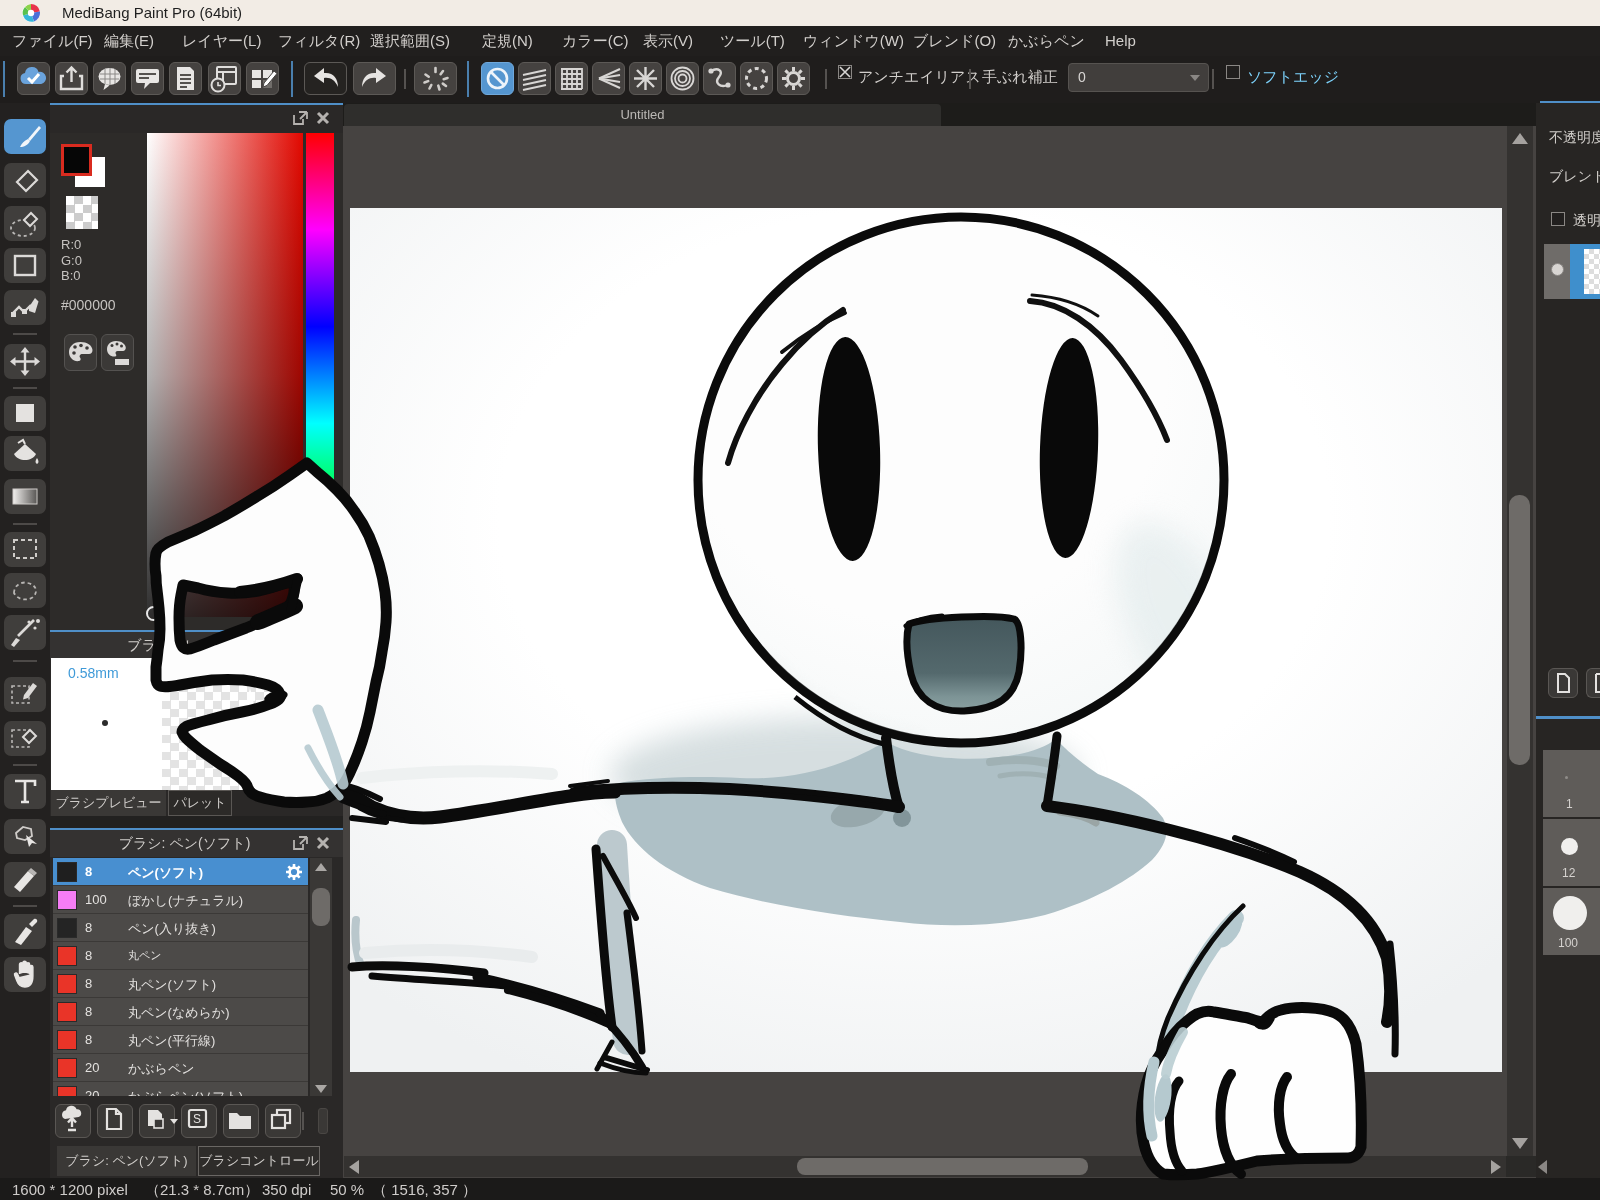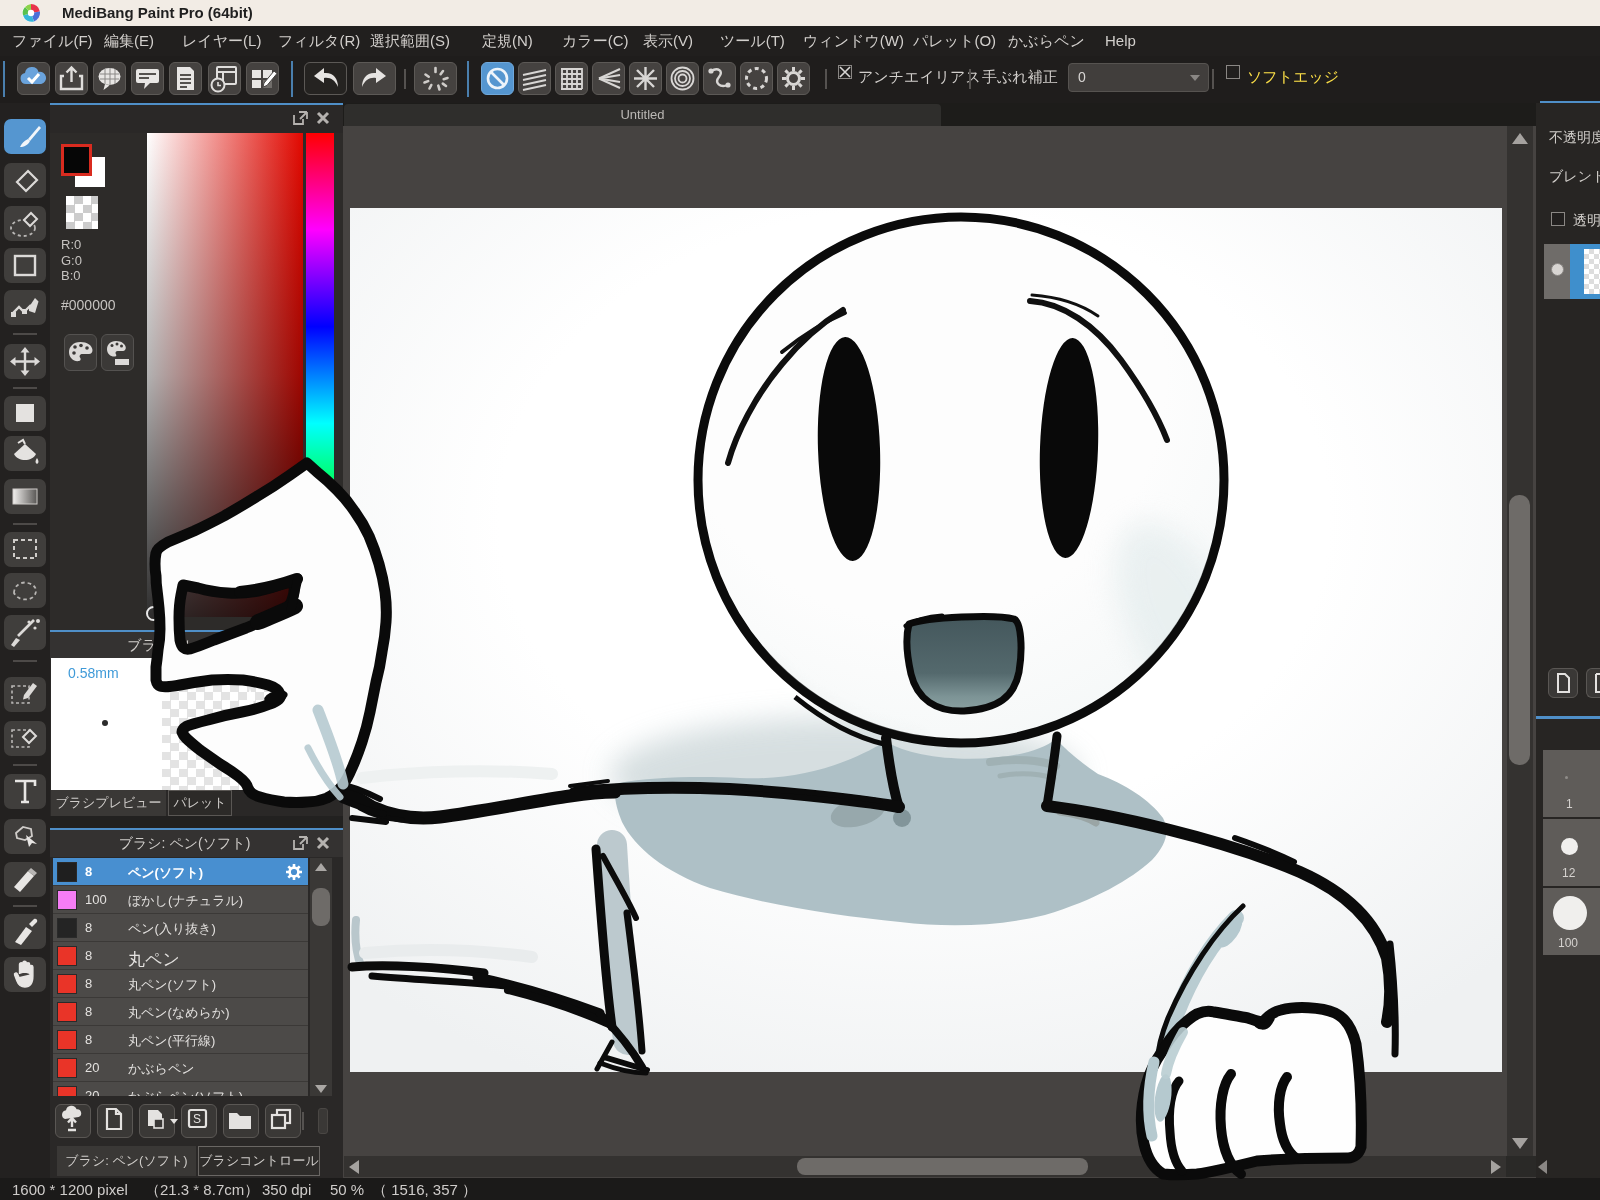--- a/index.html
+++ b/index.html
@@ -1,18 +1,18 @@
 <!DOCTYPE html>
 <html><head><meta charset="utf-8">
 <style>
 html,body{margin:0;padding:0;width:1600px;height:1200px;overflow:hidden;background:#1f1d1c;font-family:"Liberation Sans",sans-serif;}
 *{box-sizing:border-box;}
 .abs{position:absolute;}
 #titlebar{left:0;top:0;width:1600px;height:26px;background:#f2ece5;}
-#titlebar .t{left:62px;top:4px;font-size:15px;color:#1f1f1f;font-weight:bold;}
+#titlebar .t{left:62px;top:4px;font-size:15px;color:#1f1f1f;}
 #menubar{left:0;top:26px;width:1600px;height:30px;background:#211f1e;}
 #menubar span{position:absolute;top:6px;font-size:15px;color:#d2cfcc;white-space:nowrap;}
 #toolbar{left:0;top:56px;width:1600px;height:47px;background:#1f1d1c;}
 .tbtn{position:absolute;top:6px;width:38px;height:34px;background:#454240;border:1px solid #5c5956;border-radius:6px;}
 .tbtn.dark{background:#252321;}
 .tbtn.sel{background:#5596d0;border-color:#70a8da;}
 .bsep{position:absolute;top:5px;width:2px;height:36px;background:#4a7fae;}
 .gsep{position:absolute;top:13px;width:2px;height:20px;background:#555250;}
 #strip{left:0;top:103px;width:50px;height:1075px;background:#232120;}
 .sbtn{position:absolute;left:4px;width:42px;height:35px;background:#403e3c;border-radius:7px;}
@@ -49,21 +49,21 @@
   <span style="left:12px">ファイル(F)</span>
   <span style="left:104px">編集(E)</span>
   <span style="left:182px">レイヤー(L)</span>
   <span style="left:278px">フィルタ(R)</span>
   <span style="left:370px">選択範囲(S)</span>
   <span style="left:482px">定規(N)</span>
   <span style="left:562px">カラー(C)</span>
   <span style="left:643px">表示(V)</span>
   <span style="left:720px">ツール(T)</span>
   <span style="left:803px">ウィンドウ(W)</span>
-  <span style="left:913px">パレット(O)</span>
+  <span style="left:913px">ブレンド(O)</span>
   <span style="left:1008px">かぶらペン</span>
   <span style="left:1105px">Help</span>
 </div>
 <div class="abs" id="toolbar">
 <div class="bsep" style="left:3px"></div>
 <div class="tbtn" style="left:17px;top:6px;width:33px;height:33px">
       <svg width="31" height="31" viewBox="0 0 31 31">
         <path d="M8 21 a5.5 5.5 0 0 1 -1-10.9 a7 7 0 0 1 13.6-1.2 a5 5 0 0 1 2.6 12.1 Z" fill="#6aa3dc"></path>
         <path d="M10 15 l4 4 l7-8" stroke="#fff" stroke-width="3" fill="none"></path>
       </svg>
@@ -212,21 +212,21 @@
       <svg width="12" height="12" viewBox="0 0 12 12">
         <path d="M1 1 L11 11 M11 1 L1 11" stroke="#d8d6d4" stroke-width="1.6"></path>
       </svg>
     </div>
 <span style="position:absolute;left:858px;top:12px;font-size:15px;color:#d2cfcc">アンチエイリアス</span>
 <div class="gsep" style="left:969px"></div>
 <span style="position:absolute;left:982px;top:12px;font-size:15px;color:#d2cfcc">手ぶれ補正</span>
 <div style="position:absolute;left:1068px;top:7px;width:141px;height:29px;background:#413e3c;border:1px solid #565350;border-radius:4px;color:#d8d6d4;font-size:14px;line-height:27px;padding-left:9px">0<div style="position:absolute;right:8px;top:11px;width:0;height:0;border-left:5px solid transparent;border-right:5px solid transparent;border-top:6px solid #8a8784"></div></div>
 <div class="gsep" style="left:1212px"></div>
 <div class="chk" style="left:1226px;top:9px;position:absolute"></div>
-<span style="position:absolute;left:1247px;top:12px;font-size:15px;color:#fde047">ソフトエッジ</span>
+<span style="position:absolute;left:1247px;top:12px;font-size:15px;color:#7dd3fc">ソフトエッジ</span>
 </div>
 <div class="abs" id="strip">
 <div class="sbtn sel" style="top:16px">
       <svg width="42" height="35" viewBox="0 0 42 35">
         <path d="M24 20 L35 7 l2 2 L26 22 Z" fill="#f2f6fa"></path>
         <path d="M24 20 C20 22 18 24 16 28 C20 28 24 26 26 22 Z" fill="#f2f6fa"></path>
       </svg>
     </div>
 <div class="sbtn" style="top:60px">
       <svg width="42" height="35" viewBox="0 0 42 35">
@@ -436,21 +436,21 @@
         <span style="position:absolute;left:75px;top:6px;font-size:13px;font-weight:normal;color:#e3e1df">ぼかし(ナチュラル)</span>
       </div>
       <div style="position:absolute;left:0;top:56px;width:255px;height:28px;background:#4c4a48;border-bottom:1px solid #3b3937">
         <div style="position:absolute;left:4px;top:4px;width:20px;height:20px;background:#242424;border:1px solid #2a2a2a"></div>
         <span style="position:absolute;left:32px;top:6px;font-size:13px;font-weight:normal;color:#e3e1df">8</span>
         <span style="position:absolute;left:75px;top:6px;font-size:13px;font-weight:normal;color:#e3e1df">ペン(入り抜き)</span>
       </div>
       <div style="position:absolute;left:0;top:84px;width:255px;height:28px;background:#4c4a48;border-bottom:1px solid #3b3937">
         <div style="position:absolute;left:4px;top:4px;width:20px;height:20px;background:#e93428;border:1px solid #2a2a2a"></div>
         <span style="position:absolute;left:32px;top:6px;font-size:13px;font-weight:normal;color:#e3e1df">8</span>
-        <span style="position:absolute;left:75px;top:6px;font-size:17px;font-weight:normal;color:#e3e1df">丸ペン</span>
+        <span style="position:absolute;left:75px;top:6px;font-size:11px;font-weight:normal;color:#e3e1df">丸ペン</span>
       </div>
       <div style="position:absolute;left:0;top:112px;width:255px;height:28px;background:#4c4a48;border-bottom:1px solid #3b3937">
         <div style="position:absolute;left:4px;top:4px;width:20px;height:20px;background:#e93428;border:1px solid #2a2a2a"></div>
         <span style="position:absolute;left:32px;top:6px;font-size:13px;font-weight:normal;color:#e3e1df">8</span>
         <span style="position:absolute;left:75px;top:6px;font-size:13px;font-weight:normal;color:#e3e1df">丸ペン(ソフト)</span>
       </div>
       <div style="position:absolute;left:0;top:140px;width:255px;height:28px;background:#4c4a48;border-bottom:1px solid #3b3937">
         <div style="position:absolute;left:4px;top:4px;width:20px;height:20px;background:#e93428;border:1px solid #2a2a2a"></div>
         <span style="position:absolute;left:32px;top:6px;font-size:13px;font-weight:normal;color:#e3e1df">8</span>
         <span style="position:absolute;left:75px;top:6px;font-size:13px;font-weight:normal;color:#e3e1df">丸ペン(なめらか)</span>

